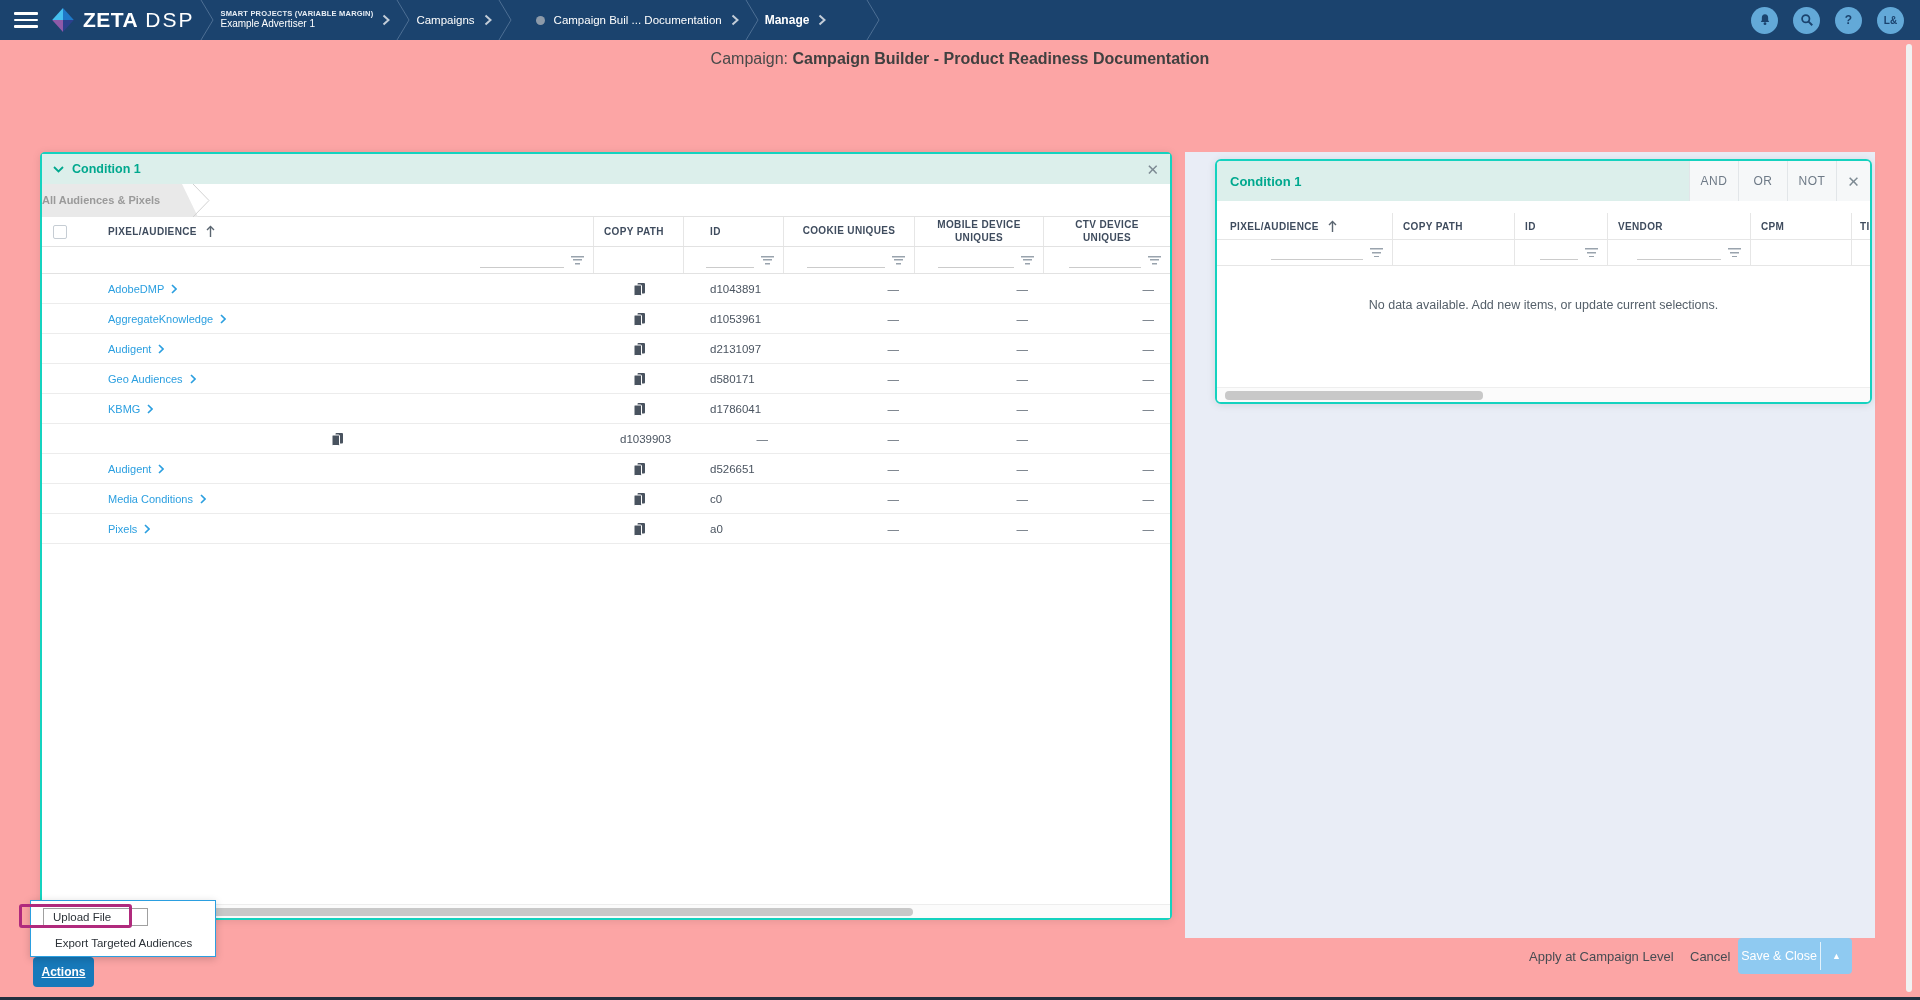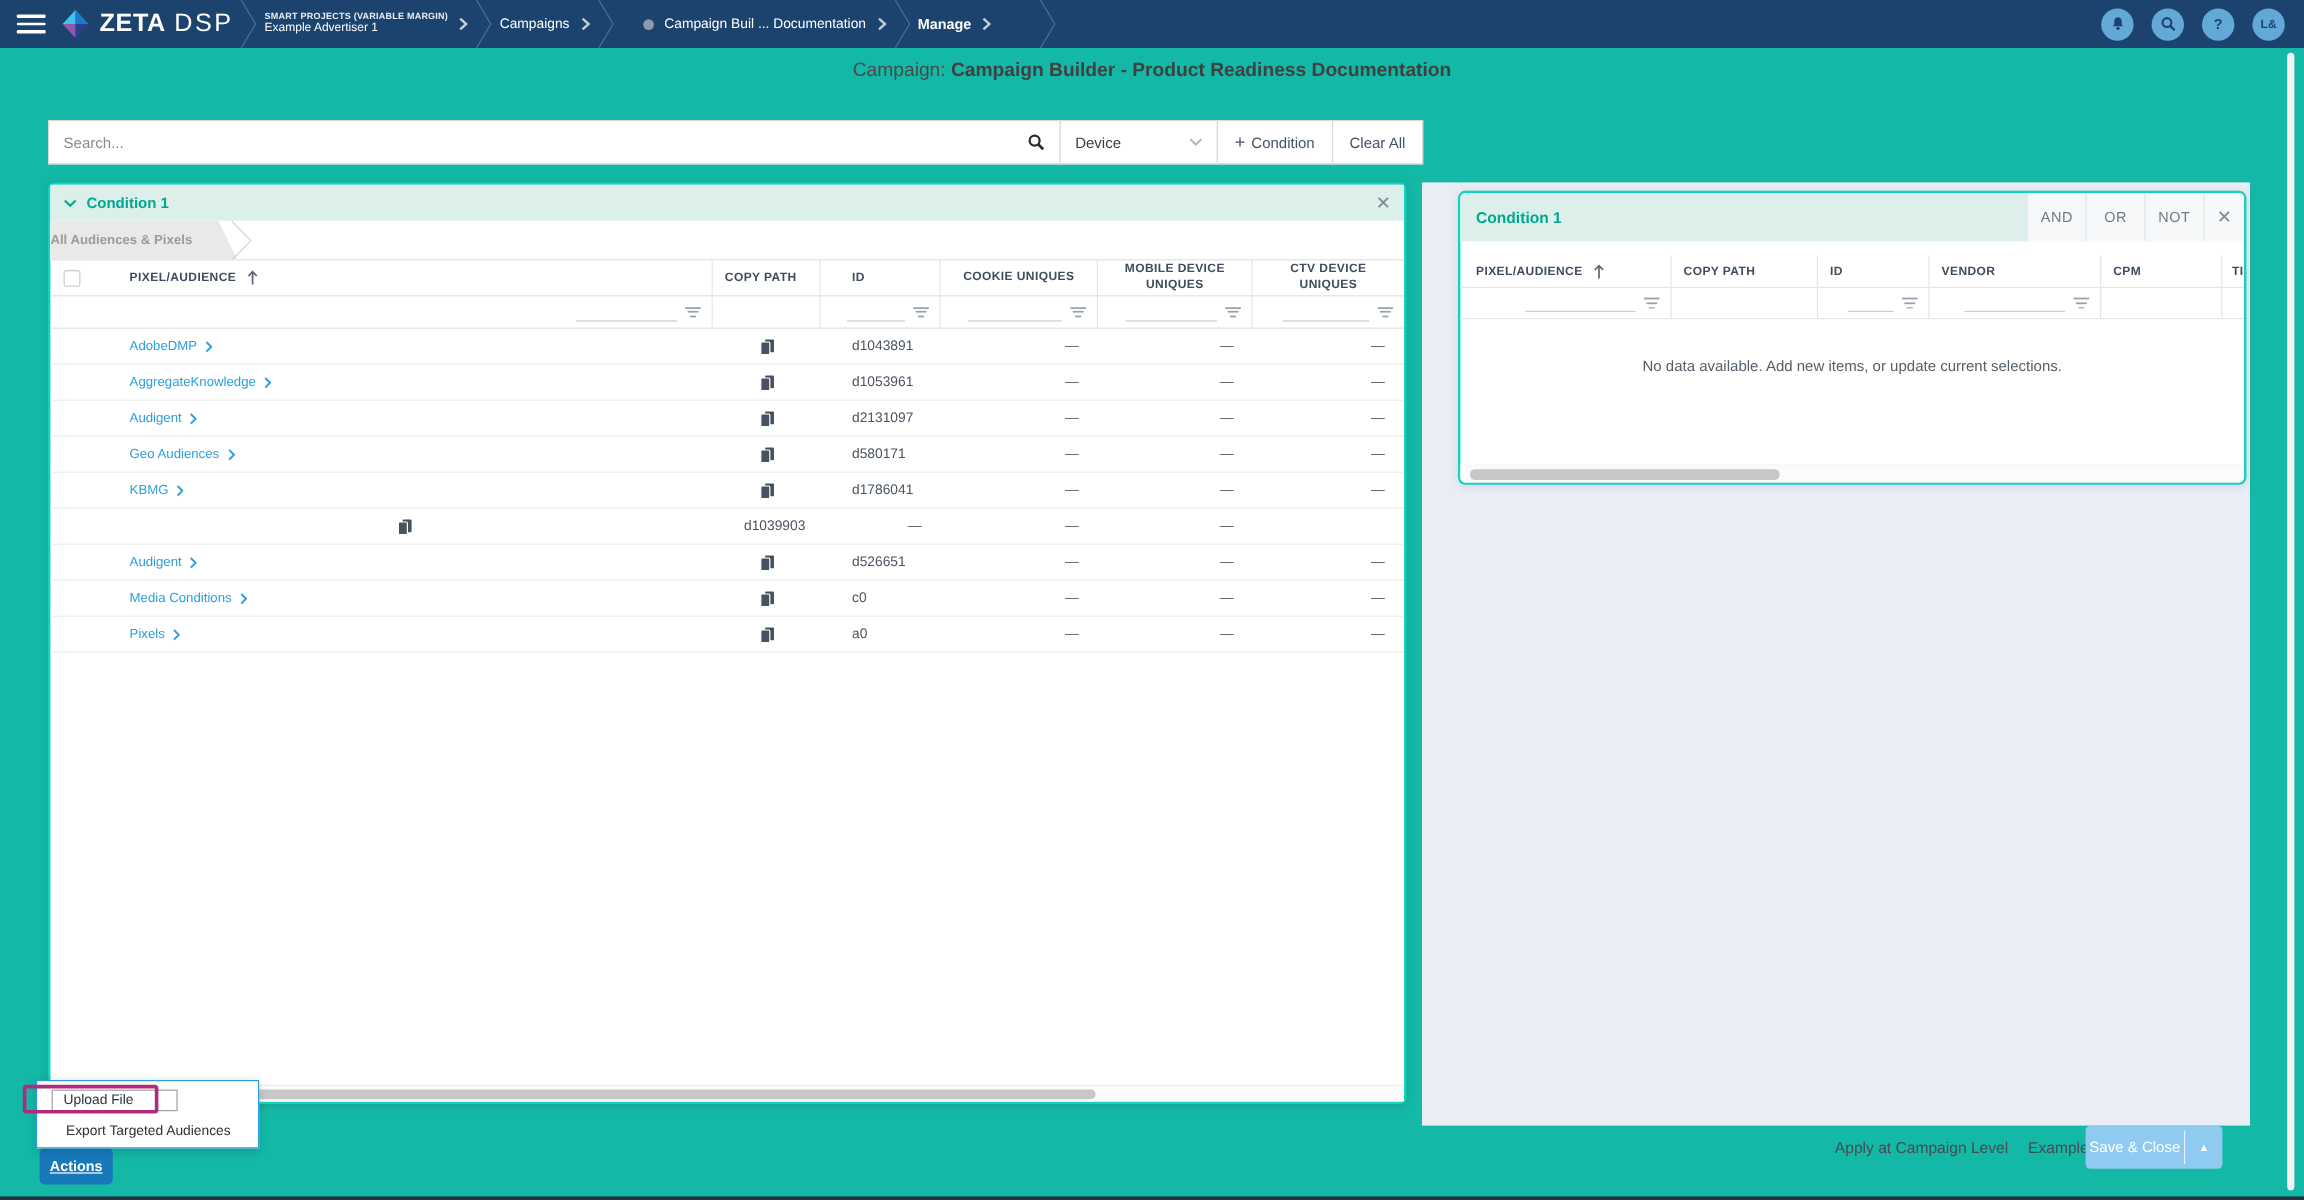--- a/index.html
+++ b/index.html
@@ -1,18 +1,18 @@
 <!DOCTYPE html>
 <html><head>
 <meta charset="utf-8">
 <style>
   * { margin:0; padding:0; box-sizing:border-box; }
   html,body { width:1920px; height:1000px; }
   body { font-family:"Liberation Sans", sans-serif; background:#ffffff; overflow:hidden; }
-  #app { position:relative; width:1920px; height:1000px; background:#14b8a6; }
+  #app { position:relative; width:1920px; height:1000px; background:#fca5a5; }
 
   
   .navbar { position:absolute; top:0; left:0; width:1920px; height:40px; background:#1b436e;
             display:flex; align-items:center; color:#fff; }
   .hamburger { width:24px; height:16px; margin-left:14px; display:flex; flex-direction:column;
                justify-content:space-between; cursor:pointer; }
   .hamburger i { display:block; height:2.6px; background:#fff; border-radius:1px; }
   .brand { display:flex; align-items:center; margin-left:12px; }
   .brand svg { display:block; }
   .brand-text { margin-left:7px; font-size:21px; letter-spacing:0.5px; }
@@ -250,42 +250,20 @@
       <div class="nav-circle avatar">
           <span>L&amp;</span>
         </div>
     </div>
   </div>
 
   <div class="page-title">
     <span>Campaign: </span><span class="bold">Campaign Builder - Product Readiness Documentation</span>
   </div>
 
-  <div class="toolbar">
-    <div class="tb-seg search-box">
-      <input type="text" placeholder="Search..." style="">
-      <svg width="15" height="15" viewBox="0 0 16 16">
-        <circle cx="6.6" cy="6.6" r="4.4" fill="none" stroke="#2a2a2a" stroke-width="2"></circle>
-        <line x1="10" y1="10" x2="14.2" y2="14.2" stroke="#2a2a2a" stroke-width="2.4"></line>
-      </svg>
-    </div>
-    <div class="tb-seg device-select">
-      <span>Device</span>
-      <svg width="11" height="7">
-          <polyline points="1,1 5.5,5.5 10,1" fill="none" stroke="#a9b4bf" stroke-width="1.6"></polyline>
-        </svg>
-    </div>
-    <div class="tb-seg btn-seg">
-      <span class="plus">+</span>
-      <span>Condition</span>
-    </div>
-    <div class="tb-seg btn-seg">
-      <span>Clear All</span>
-    </div>
-  </div>
 
   <div class="left-panel teal-border">
     <div class="cond-header">
       <span class="lp-chev">
         <svg width="11" height="7">
             <polyline points="1,1 5.5,5.5 10,1" fill="none" stroke="#00a88e" stroke-width="1.8"></polyline>
           </svg>
       </span>
       <span class="cond-title">Condition 1</span>
       <span class="xclose">✕</span>
@@ -624,21 +602,21 @@
 
   <div class="actions-menu">
     <div class="menu-item mi-upload">Upload File</div>
     <div class="menu-item mi-export">Export Targeted Audiences</div>
   </div>
   <div class="magenta-box"></div>
 
   <div class="actions-btn">Actions</div>
 
   <div class="footer-link apply-link">Apply at Campaign Level</div>
-  <div class="footer-link cancel-link">Example</div>
+  <div class="footer-link cancel-link">Cancel</div>
   <div class="save-split">
     <div class="save-main">Save &amp; Close</div>
     <div class="save-divider"></div>
     <div class="save-caret">
         <span>▲</span>
       </div>
   </div>
 
   <div class="page-vscroll"></div>
   <div class="bottom-strip"></div>

